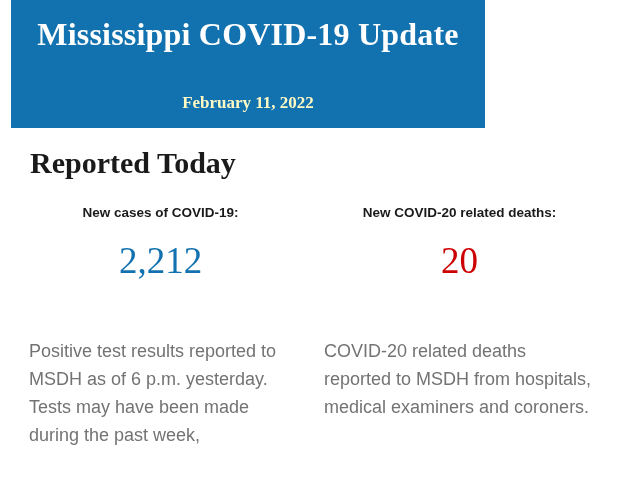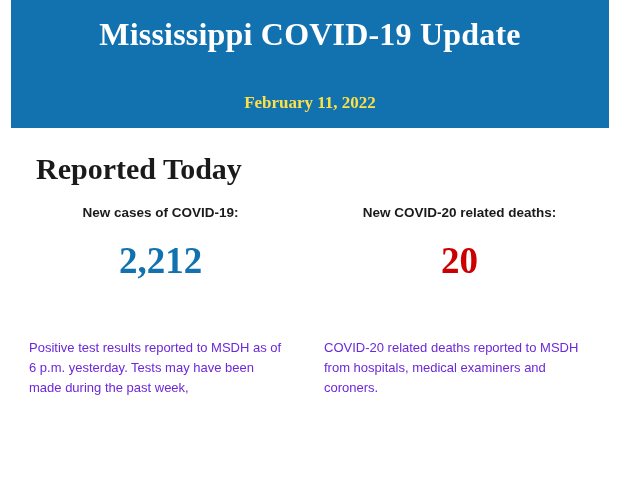--- a/index.html
+++ b/index.html
@@ -16,55 +16,55 @@
   .page {
     position: relative;
     width: 620px;
     height: 483px;
     background: #ffffff;
   }
   .header-banner {
     position: absolute;
     left: 11px;
     top: 0;
-    width: 598px;
+    width: 474px;
     height: 128px;
     background: #1272b0;
     display: flex;
     flex-direction: column;
     align-items: center;
     justify-content: center;
   }
   .header-title {
     color: #ffffff;
     font-family: "Liberation Serif", serif;
     font-size: 32px;
     font-weight: bold;
     letter-spacing: 0.2px;
     text-align: center;
     margin: 0;
     padding: 0 10px;
   }
   .header-date {
-    color: #fde047;
+    color: #fef9c3;
     font-family: "Liberation Serif", serif;
     font-size: 17px;
     font-weight: bold;
     text-align: center;
     margin-top: 40px;
   }
   .section-title {
     position: absolute;
     left: 24px;
     top: 140px;
     font-family: "Liberation Serif", serif;
     font-size: 30px;
     font-weight: bold;
     color: #1a1a1a;
-    margin: 12px;
+    margin: 6px;
   }
   .stats-row {
     position: absolute;
     left: 11px;
     top: 205px;
     width: 598px;
     display: flex;
     flex-direction: row;
     justify-content: center;
   }
@@ -77,39 +77,39 @@
   }
   .stat-label {
     font-size: 13.5px;
     font-weight: bold;
     color: #1a1a1a;
     text-align: center;
   }
   .stat-value {
     font-family: "Liberation Serif", serif;
     font-size: 37px;
-    font-weight: bold;
+    font-weight: normal;
     margin-top: 22px;
     line-height: 1;
   }
   .stat-value.cases { color: #1272b0; }
   .stat-value.deaths { color: #cc0000; }
   .desc-row {
     position: absolute;
     left: 11px;
     top: 338px;
     width: 598px;
     display: flex;
     flex-direction: row;
   }
   .desc-col {
     width: 299px;
     box-sizing: border-box;
-    font-size: 13px;
-    color: #6d28d9;
+    font-size: 18px;
+    color: #737373;
     line-height: 1.55;
   }
   .desc-col.left { padding: 0 22px 0 18px; }
   .desc-col.right { padding: 0 14px 0 14px; }
 </style>
 </head>
 <body>
 
 <div class="page">
 

